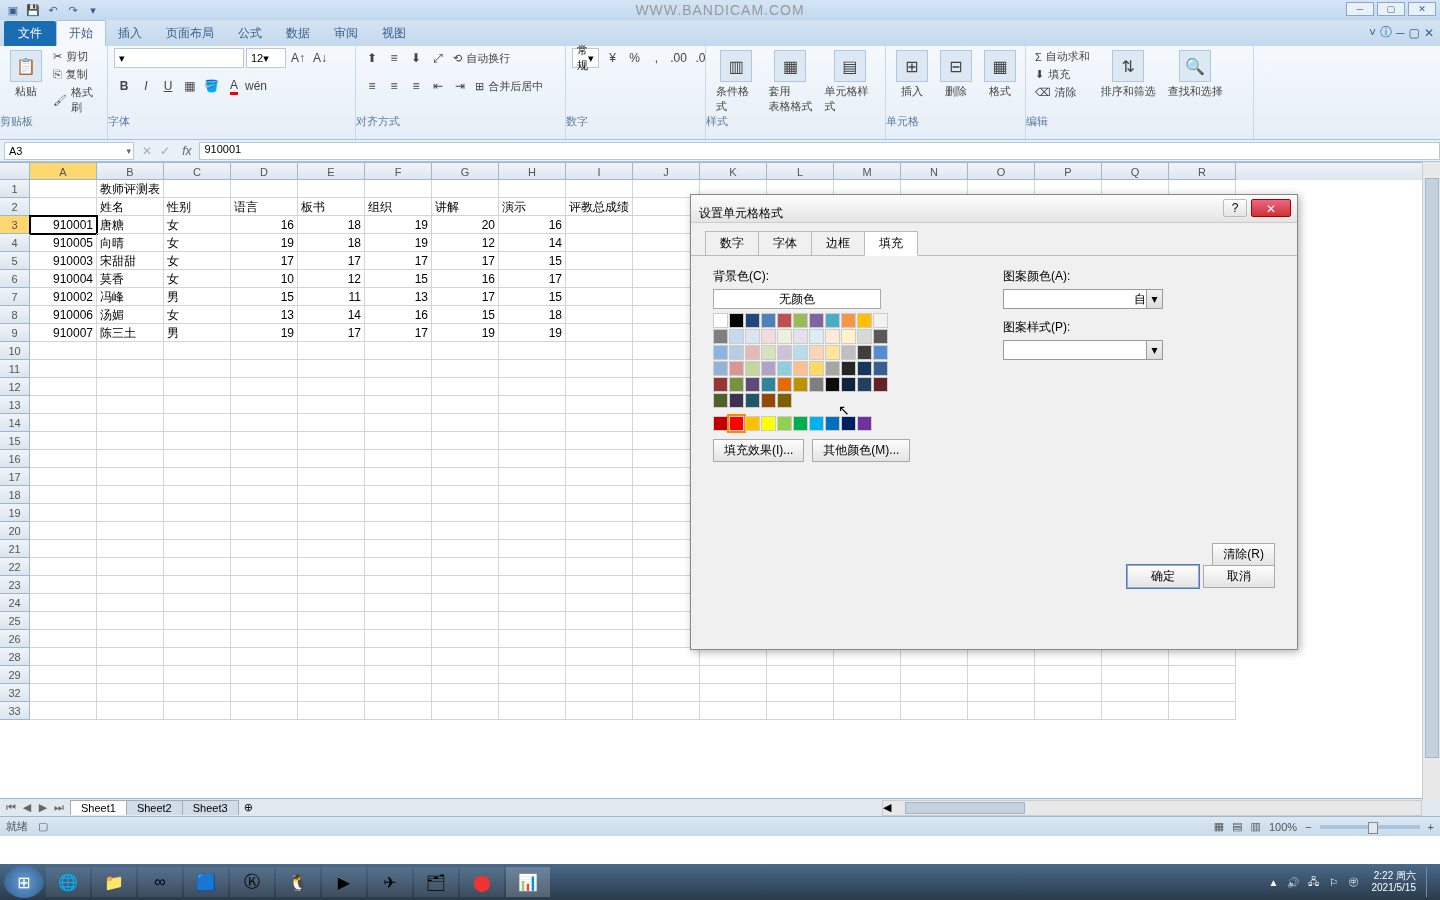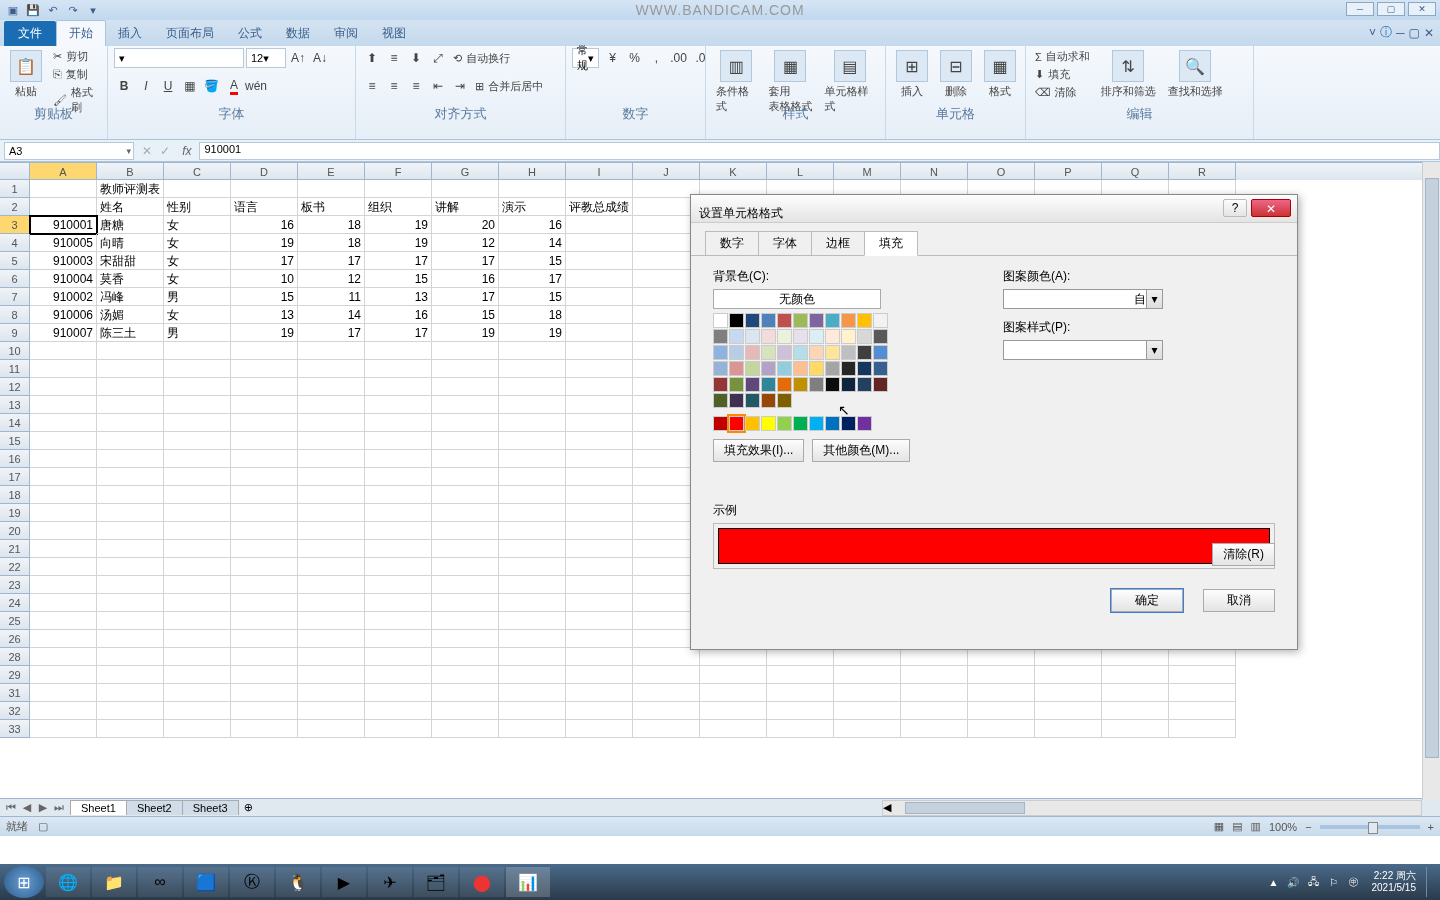--- a/index.html
+++ b/index.html
@@ -14,21 +14,21 @@
 
 .ribbon-tabs { height: 26px; background: linear-gradient(#d4e3f1,#c4d9ed); display: flex; align-items: flex-end; padding-left: 4px; position: relative; }
 .ribbon-tab { padding: 4px 12px; color: #3b5e8d; cursor: pointer; font-size: 12px; }
 .ribbon-tab.file { background: #1a6cb3; color: #fff; border-radius: 2px 2px 0 0; padding: 4px 14px; }
 .ribbon-tab.active { background: #f5f9fd; border: 1px solid #a8c4df; border-bottom: none; border-radius: 2px 2px 0 0; }
 .ribbon-right { position: absolute; right: 6px; top: 4px; display: flex; gap: 4px; align-items: center; color: #3b5e8d; }
 .ribbon-right span { cursor: pointer; }
 
 .ribbon-body { height: 94px; background: linear-gradient(#f5f9fd,#e6eef7); border-bottom: 1px solid #a8c4df; display: flex; }
 .ribbon-group { border-right: 1px solid #c8dae9; padding: 2px 6px; display: flex; flex-direction: column; position: relative; }
-.group-label { position: absolute; bottom: 16px; left: 0; right: 0; text-align: center; font-size: 13px; color: #5a7ba0; }
+.group-label { position: absolute; bottom: 10px; left: 0; right: 0; font-size: 11px; color: #5a7ba0; }
 .group-content { flex: 1; display: flex; align-items: flex-start; gap: 4px; }
 .big-btn { display: flex; flex-direction: column; align-items: center; gap: 2px; padding: 2px 4px; color: #444; font-size: 11px; }
 .big-btn .icon { width: 32px; height: 32px; background: #dce8f4; border: 1px solid #b0c8de; display: flex; align-items: center; justify-content: center; font-size: 16px; }
 .small-btns { display: flex; flex-direction: column; gap: 1px; }
 .small-btn { display: flex; align-items: center; gap: 4px; padding: 1px 3px; font-size: 11px; color: #444; }
 .font-row { display: flex; gap: 2px; margin-bottom: 4px; }
 .font-combo { border: 1px solid #b8c8d8; background: #fff; height: 20px; padding: 0 4px; font-size: 11px; display: flex; align-items: center; }
 .mini-btn { width: 20px; height: 20px; border: 1px solid transparent; display: flex; align-items: center; justify-content: center; font-size: 12px; color: #444; }
 
 .formula-bar { height: 22px; background: #e8f0f8; border-bottom: 1px solid #a8c4df; display: flex; align-items: center; }
@@ -78,21 +78,21 @@
 .nocolor-btn { width: 168px; height: 20px; border: 1px solid #aaa; background: #fff; text-align: center; line-height: 18px; font-size: 12px; margin-bottom: 4px; }
 .swatch-grid { display: flex; flex-wrap: wrap; width: 175px; gap: 1px; margin-bottom: 8px; }
 .sw { width: 15px; height: 15px; border: 1px solid #ccc; cursor: pointer; }
 .sw.sel { outline: 2px solid #f80; }
 .dlg-btns { display: flex; gap: 8px; }
 .dlg-btn { padding: 2px 10px; border: 1px solid #aaa; background: linear-gradient(#fdfdfd,#e4e4e4); font-size: 12px; cursor: pointer; }
 .combo { width: 160px; height: 20px; border: 1px solid #999; background: #fff; position: relative; padding: 0 4px; line-height: 18px; font-size: 12px; text-align: right; margin-bottom: 10px; }
 .combo .dd { position: absolute; right: 0; top: 0; width: 16px; height: 18px; background: linear-gradient(#f0f0f0,#ddd); border-left: 1px solid #999; text-align: center; }
 .sample-box { border: 1px solid #bbb; padding: 4px; }
 .sample-fill { height: 36px; background: #ff0000; border: 1px solid #000; }
-.dlg-footer { position: absolute; right: 22px; bottom: 4px; display: flex; gap: 20px; }
+.dlg-footer { position: absolute; right: 22px; bottom: 28px; display: flex; gap: 4px; }
 .dlg-footer .dlg-btn { width: 72px; text-align: center; }
 .dlg-footer .primary { outline: 1px solid #3b7dd8; }
 .clear-btn { position: absolute; right: 22px; bottom: 50px; }
 .cursor-ptr { position: absolute; left: 838px; top: 402px; font-size: 14px; color: #000; pointer-events: none; z-index: 10; }
 
 .taskbar { position: absolute; left: 0; right: 0; bottom: 0; height: 36px; background: linear-gradient(#4a6a8a,#2a3a4a); display: flex; align-items: center; padding: 0 4px; }
 .start { width: 40px; height: 32px; background: radial-gradient(circle,#6a9ed4,#2a5a8a); border-radius: 50%; display: flex; align-items: center; justify-content: center; color: #fff; font-size: 16px; }
 .tb-btn { width: 44px; height: 30px; margin-left: 2px; background: rgba(255,255,255,0.08); display: flex; align-items: center; justify-content: center; font-size: 16px; }
 .tray { margin-left: auto; display: flex; align-items: center; gap: 4px; color: #fff; font-size: 10px; }
 .tray-icon { width: 16px; height: 16px; display: flex; align-items: center; justify-content: center; }
@@ -858,41 +858,20 @@
         <div class="cell"></div>
         <div class="cell"></div>
         <div class="cell"></div>
         <div class="cell"></div>
         <div class="cell"></div>
         <div class="cell"></div>
         <div class="cell"></div>
       </div>
       <div class="row">
         <div class="rh">29</div>
-        <div class="cell"></div>
-        <div class="cell"></div>
-        <div class="cell"></div>
-        <div class="cell"></div>
-        <div class="cell"></div>
-        <div class="cell"></div>
-        <div class="cell"></div>
-        <div class="cell"></div>
-        <div class="cell"></div>
-        <div class="cell"></div>
-        <div class="cell"></div>
-        <div class="cell"></div>
-        <div class="cell"></div>
-        <div class="cell"></div>
-        <div class="cell"></div>
-        <div class="cell"></div>
-        <div class="cell"></div>
-        <div class="cell"></div>
-      </div>
-      <div class="row">
-        <div class="rh">31</div>
         <div class="cell"></div>
         <div class="cell"></div>
         <div class="cell"></div>
         <div class="cell"></div>
         <div class="cell"></div>
         <div class="cell"></div>
         <div class="cell"></div>
         <div class="cell"></div>
         <div class="cell"></div>
         <div class="cell"></div>
@@ -1083,26 +1062,20 @@
       </div>
       <div class="dlg-right">
         <span class="lbl">图案颜色(A):</span>
         <div class="combo"><span>自动</span><div class="dd">▾</div></div>
         <span class="lbl">图案样式(P):</span>
         <div class="combo">
             <div class="dd">▾</div>
           </div>
       </div>
     </div>
-    <div style="margin-top:40px">
-      <span class="lbl">示例</span>
-      <div class="sample-box">
-        <div class="sample-fill"></div>
-      </div>
-    </div>
     <div class="clear-btn">
         <div class="dlg-btn">清除(R)</div>
       </div>
     <div class="dlg-footer">
       <div class="dlg-btn primary">确定</div>
       <div class="dlg-btn">取消</div>
     </div>
   </div>
 </div>
 <div class="cursor-ptr">↖</div>

